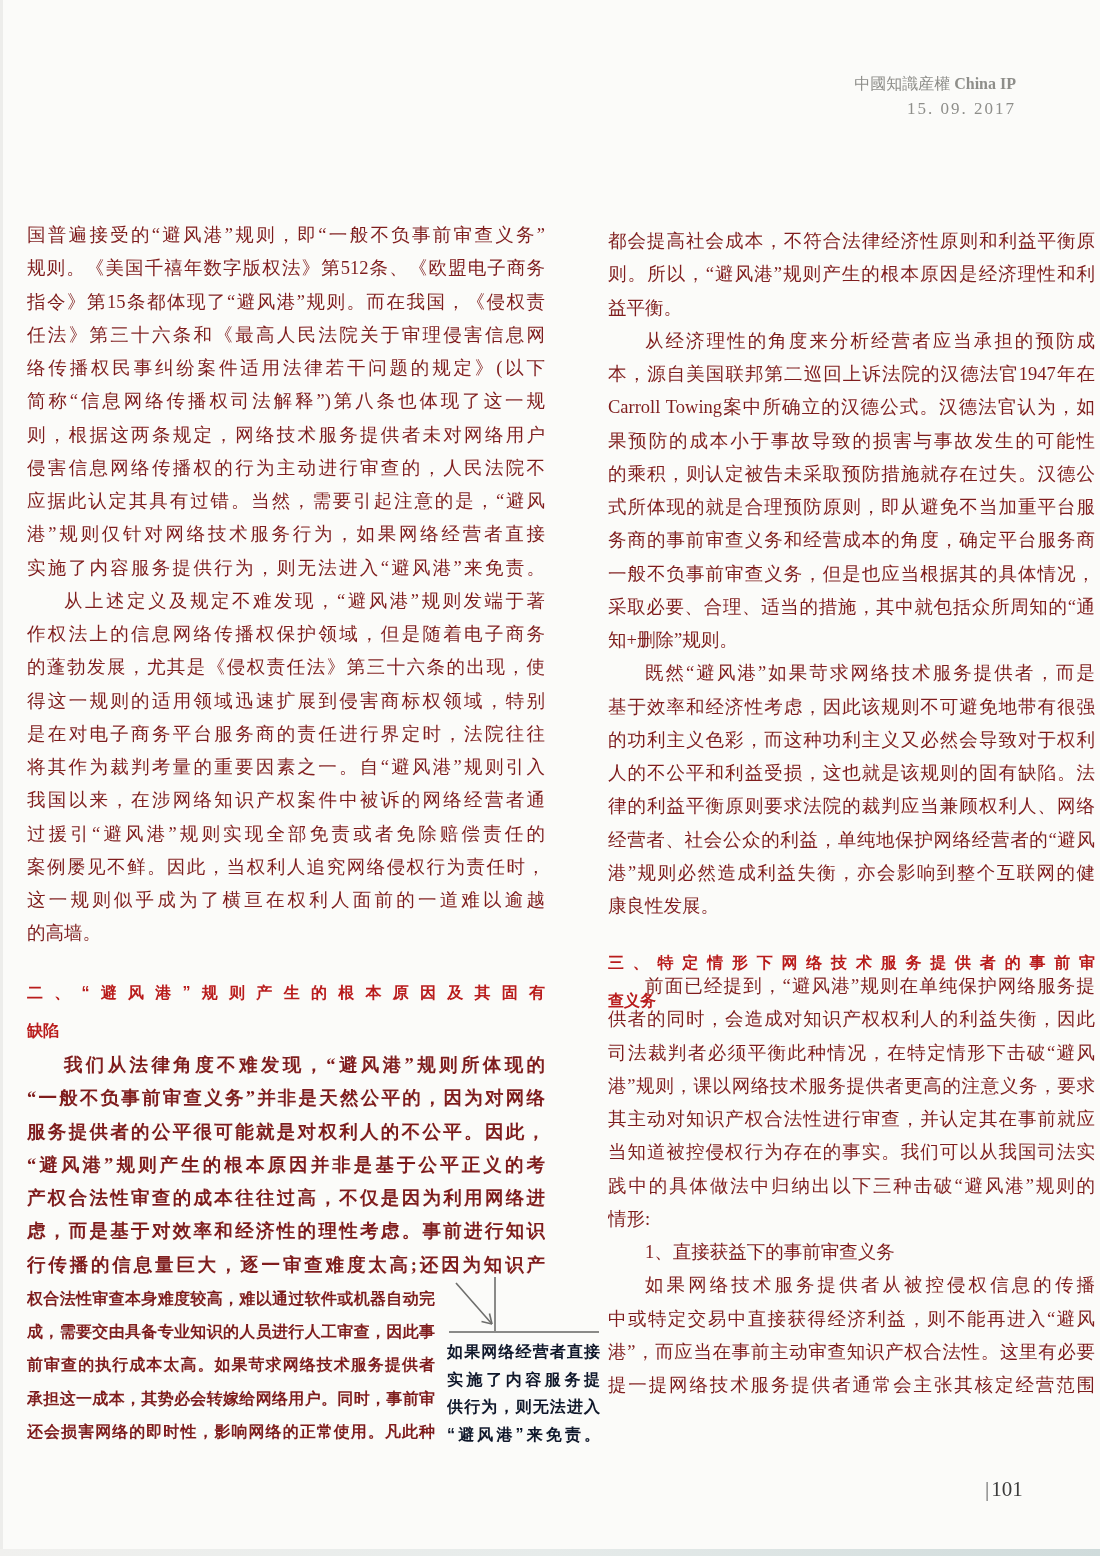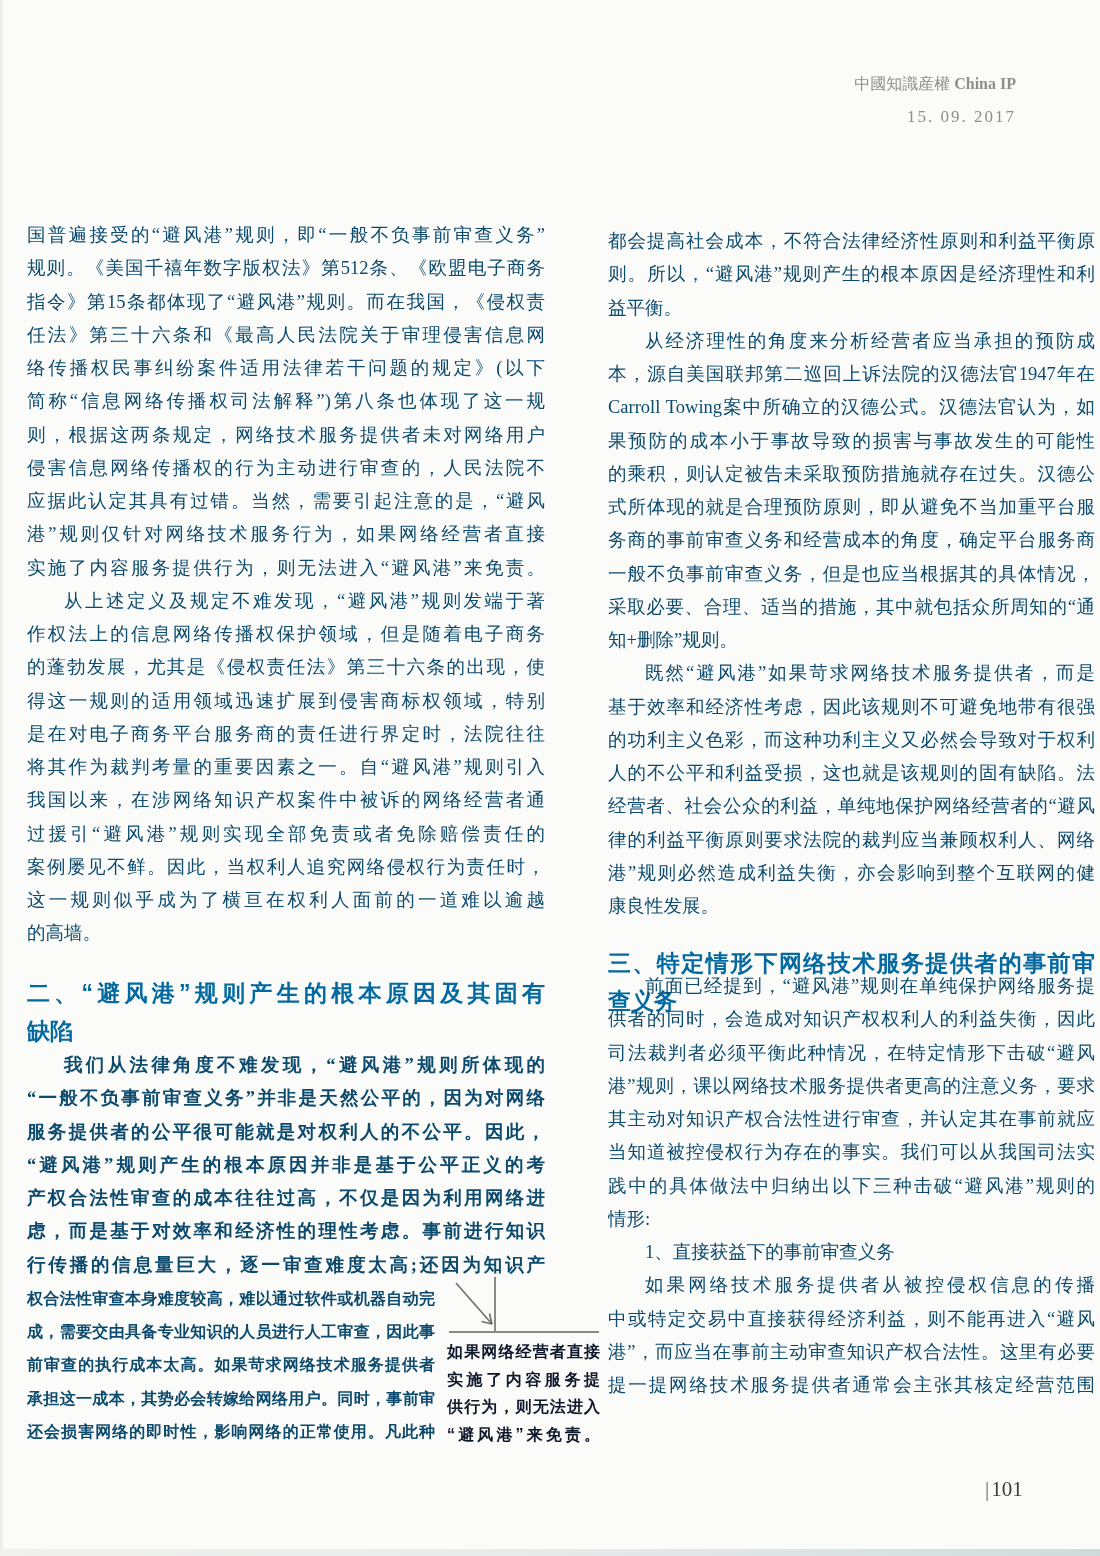--- a/index.html
+++ b/index.html
@@ -6,30 +6,30 @@
   body{
     width:1100px;height:1556px;position:relative;overflow:hidden;
     background:#fbfbf9;
     font-family:"Liberation Serif","DejaVu Serif",serif;
   }
   .edge-left{position:absolute;left:0;top:0;width:3px;height:100%;background:#ededeb;}
   .edge-bottom{position:absolute;left:0;bottom:0;width:100%;height:7px;
     background:linear-gradient(90deg,#f0f0ee 0%,#e6ebea 50%,#cfdbdb 100%);}
   
   .masthead{position:absolute;right:84px;top:74px;text-align:right;color:#8e8e8a;}
-  .issue-date{font-size:17px;letter-spacing:2px;margin-top:12px;color:#8e8e8a;}
+  .issue-date{font-size:17px;letter-spacing:2px;margin-top:4px;color:#8e8e8a;}
   
-  .col{position:absolute;color:#0c4a6e;font-size:18.5px;}
+  .col{position:absolute;color:#7f1d1d;font-size:18.5px;}
   .tl{height:33.25px;line-height:33.25px;overflow:hidden;
       text-align:justify;text-align-last:justify;}
   .tl.plain{text-align-last:left;}
   .tl.indent{text-indent:2em;}
   .tl.narrow{width:408px;font-size:16px;}
   .heading{font-family:"Liberation Sans","DejaVu Sans",sans-serif;font-weight:700;
-      color:#0369a1;font-size:23px;}
+      color:#b91c1c;font-size:16px;}
   .heading .tl{height:38px;line-height:38px;}
   
   .pq-rule{position:absolute;left:449px;top:1331px;width:150px;height:2px;background:#8a8a88;}
   .pq-vline{position:absolute;left:494px;top:1277px;width:2px;height:54px;background:#8a8a88;}
   .pq-arrow{position:absolute;left:452px;top:1280px;}
   .pull-quote{position:absolute;left:447px;top:1338px;width:153px;
       font-family:"Liberation Sans","DejaVu Sans",sans-serif;font-weight:700;}
   .pull-quote .tl{height:27.5px;line-height:27.5px;font-size:16px;}
   
   .page-num{position:absolute;left:985px;top:1477px;font-size:21px;color:#3b3b3b;}
@@ -105,22 +105,22 @@
     <div class="tl">的乘积，则认定被告未采取预防措施就存在过失。汉德公</div>
     <div class="tl">式所体现的就是合理预防原则，即从避免不当加重平台服</div>
     <div class="tl">务商的事前审查义务和经营成本的角度，确定平台服务商</div>
     <div class="tl">一般不负事前审查义务，但是也应当根据其的具体情况，</div>
     <div class="tl">采取必要、合理、适当的措施，其中就包括众所周知的“通</div>
     <div class="tl plain">知+删除”规则。</div>
     <div class="tl indent">既然“避风港”如果苛求网络技术服务提供者，而是</div>
     <div class="tl">基于效率和经济性考虑，因此该规则不可避免地带有很强</div>
     <div class="tl">的功利主义色彩，而这种功利主义又必然会导致对于权利</div>
     <div class="tl">人的不公平和利益受损，这也就是该规则的固有缺陷。法</div>
+    <div class="tl">律的利益平衡原则要求法院的裁判应当兼顾权利人、网络</div>
     <div class="tl">经营者、社会公众的利益，单纯地保护网络经营者的“避风</div>
-    <div class="tl">律的利益平衡原则要求法院的裁判应当兼顾权利人、网络</div>
     <div class="tl">港”规则必然造成利益失衡，亦会影响到整个互联网的健</div>
     <div class="tl plain">康良性发展。</div>
   </div>
 
 <div class="col heading" style="left:608px;top:944px;width:487px;">
     <div class="tl">三、特定情形下网络技术服务提供者的事前审</div>
     <div class="tl plain">查义务</div>
   </div>
 
 <div class="col" style="left:608px;top:970px;width:487px;">

